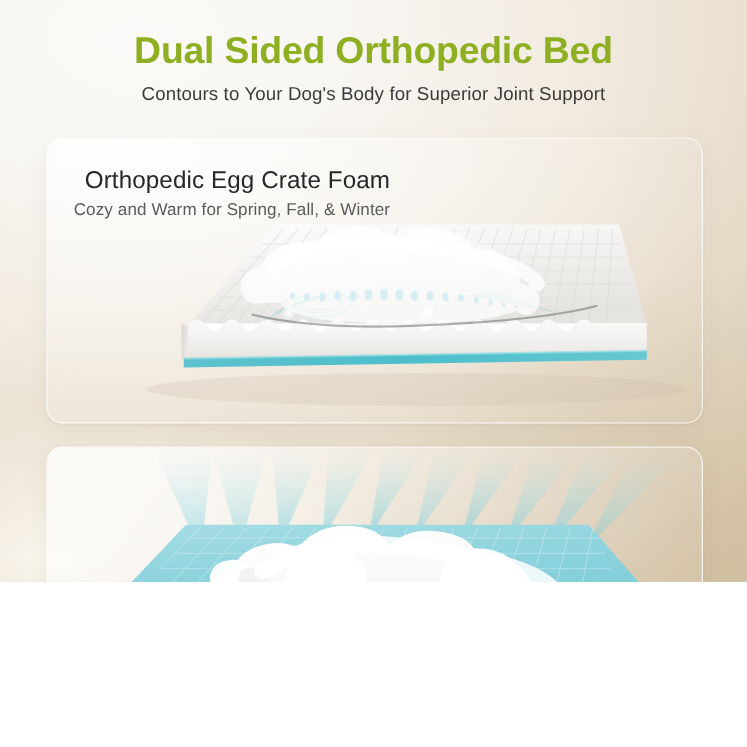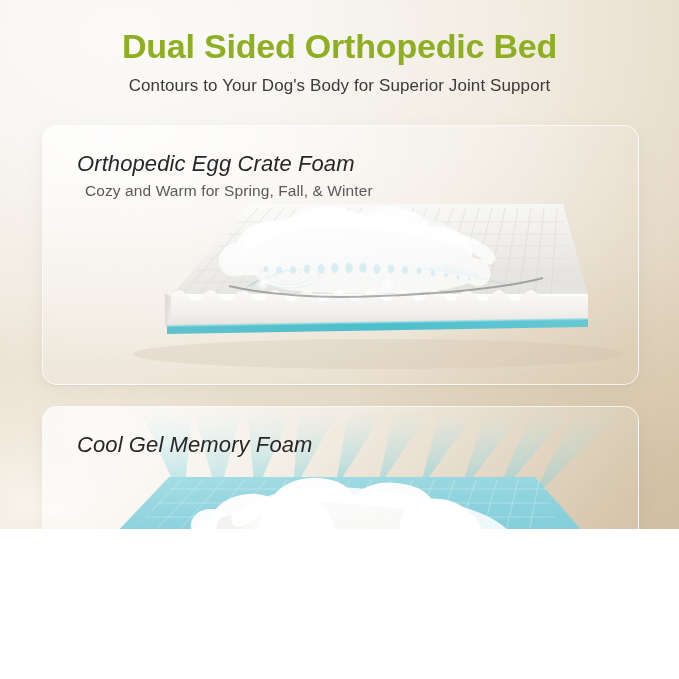--- a/index.html
+++ b/index.html
@@ -96,25 +96,24 @@
   .card-heading {
     position: absolute;
     left: 34px;
     top: 23px;
     font-size: 22px;
     font-weight: 500;
     color: #272727;
     letter-spacing: 0.1px;
     line-height: 30px;
     white-space: nowrap;
-    font-style: italic;
   }
   .card-sub {
     position: absolute;
-    left: 42px;
+    left: 24px;
     top: 54px;
     font-size: 15.5px;
     font-weight: 300;
     color: #5a5a5a;
     letter-spacing: 0.1px;
     line-height: 22px;
     white-space: nowrap;
   }
 
   .illus {
@@ -461,16 +460,15 @@
         <path d="M176,112 q12,-8 22,2 q8,9 0,17 q-10,8 -20,-1 q-8,-9 -2,-18 Z" fill="#f2f2f1" opacity="0.9"></path>
 
         <path d="M470,128 q22,-6 30,8 q8,14 -6,22 q-16,8 -28,-4 q-8,-12 4,-26 Z" fill="#ffffff" opacity="0.93"></path>
 
         <path d="M196,112 q44,-28 102,-24 q66,4 114,18 q36,10 48,24" fill="none" stroke="#ffffff" stroke-width="16" opacity="0.85" stroke-linecap="round"></path>
 
         <path d="M170,150 q70,16 176,12 q104,-4 150,-18" fill="none" stroke="#d6d6d4" stroke-width="5" opacity="0.55" stroke-linecap="round"></path>
       </g>
     </svg>
 
-    <div class="card-heading">Cool Gel Memory Foam</div>
   </div>
 
 </div>
 
 </body></html>

